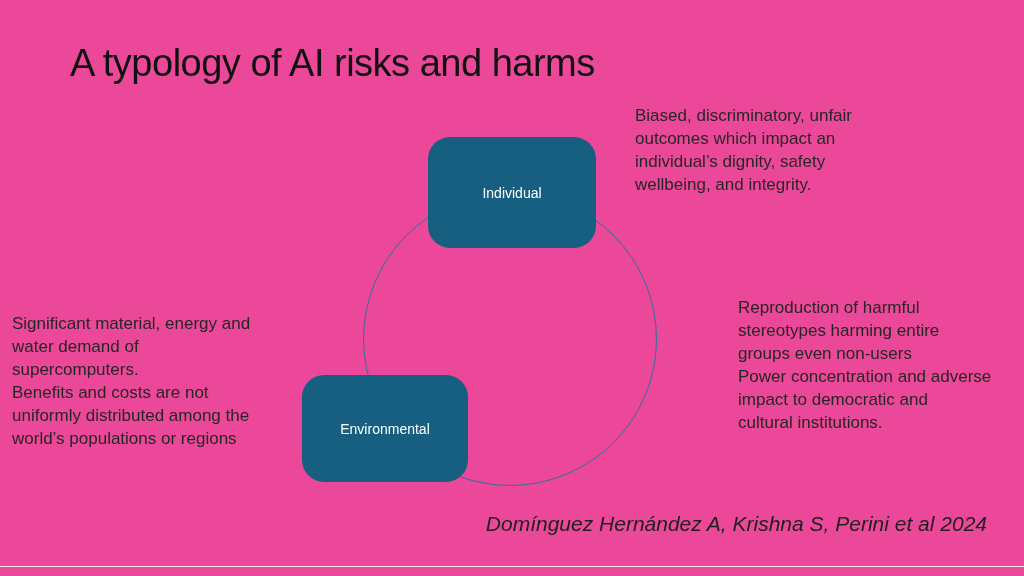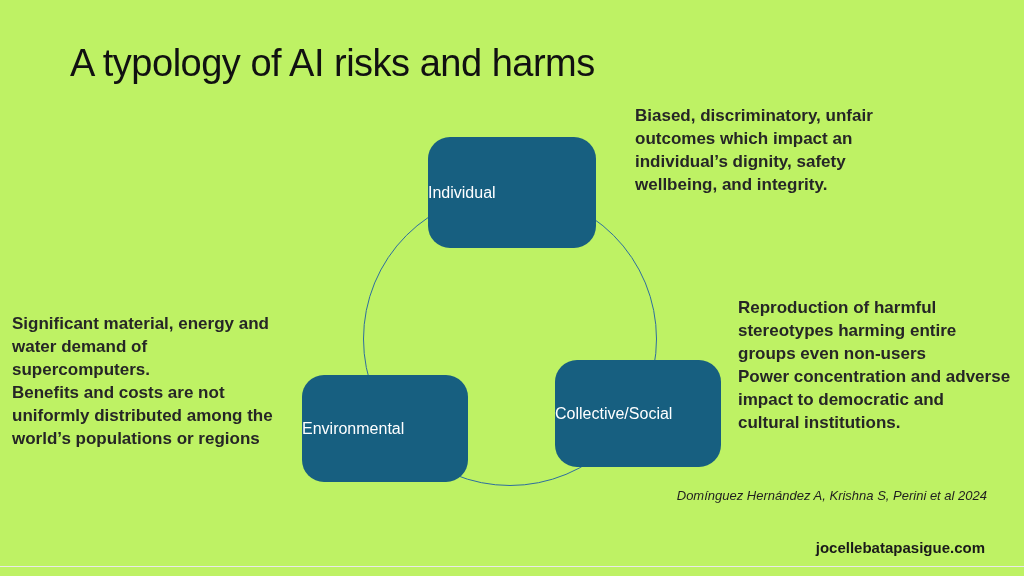--- a/index.html
+++ b/index.html
@@ -6,21 +6,21 @@
   html, body { width: 1024px; height: 576px; }
   body {
     font-family: "Liberation Sans", sans-serif;
     background: #ffffff;
     overflow: hidden;
   }
   .slide {
     position: relative;
     width: 1024px;
     height: 576px;
-    background: #bef264;
+    background: #ec4899;
   }
   .slide-title {
     position: absolute;
     left: 70px;
     top: 42px;
     font-size: 38px;
     font-weight: 400;
     letter-spacing: -0.5px;
     color: #111111;
     white-space: nowrap;
@@ -34,44 +34,43 @@
     border: 1.5px solid #2E6E9E;
     border-radius: 50%;
     background: transparent;
   }
   .node-box {
     position: absolute;
     background: #175F80;
     border-radius: 22px;
     display: flex;
     align-items: center;
-    justify-content: flex-start;
+    justify-content: center;
     color: #ffffff;
-    font-size: 16px;
+    font-size: 14px;
     text-align: center;
   }
   .node-individual { left: 428px; top: 137px; width: 168px; height: 111px; }
   .node-environmental { left: 302px; top: 360px; width: 166px; height: 107px; margin-top: 15px; }
   .node-collective { left: 555px; top: 360px; width: 166px; height: 107px; }
   .annotation {
     position: absolute;
     font-size: 17px;
     line-height: 23px;
     color: #262626;
     white-space: pre-line;
-    font-weight: bold;
   }
   .annotation-individual { left: 635px; top: 104px; width: 310px; }
   .annotation-environmental { left: 12px; top: 304px; width: 295px; margin-top: 8px; }
   .annotation-collective { left: 738px; top: 296px; width: 295px; }
   .citation {
     position: absolute;
     right: 37px;
-    top: 488px;
-    font-size: 13px;
+    top: 512px;
+    font-size: 21px;
     font-style: italic;
     color: #1f1f1f;
     text-align: right;
     white-space: nowrap;
     margin-left: 48px;
   }
   .website {
     position: absolute;
     right: 39px;
     top: 539px;
@@ -100,23 +99,20 @@
   <div class="cycle-circle"></div>
 
   <div class="node-box node-individual">
     <span>Individual</span>
   </div>
 
   <div class="node-box node-environmental">
     <span>Environmental</span>
   </div>
 
-  <div class="node-box node-collective">
-    <span>Collective/Social</span>
-  </div>
 
   <div class="annotation annotation-individual">Biased, discriminatory, unfair
 outcomes which impact an
 individual’s dignity, safety
 wellbeing, and integrity.</div>
 
   <div class="annotation annotation-environmental">Significant material, energy and
 water demand of
 supercomputers.
 Benefits and costs are not
@@ -125,17 +121,16 @@
 
   <div class="annotation annotation-collective">Reproduction of harmful
 stereotypes harming entire
 groups even non-users
 Power concentration and adverse
 impact to democratic and
 cultural institutions.</div>
 
   <div class="citation">Domínguez Hernández A, Krishna S, Perini et al 2024</div>
 
-  <div class="website">jocellebatapasigue.com</div>
 
   <div class="bottom-divider"></div>
 
 </div>
 
 </body></html>

